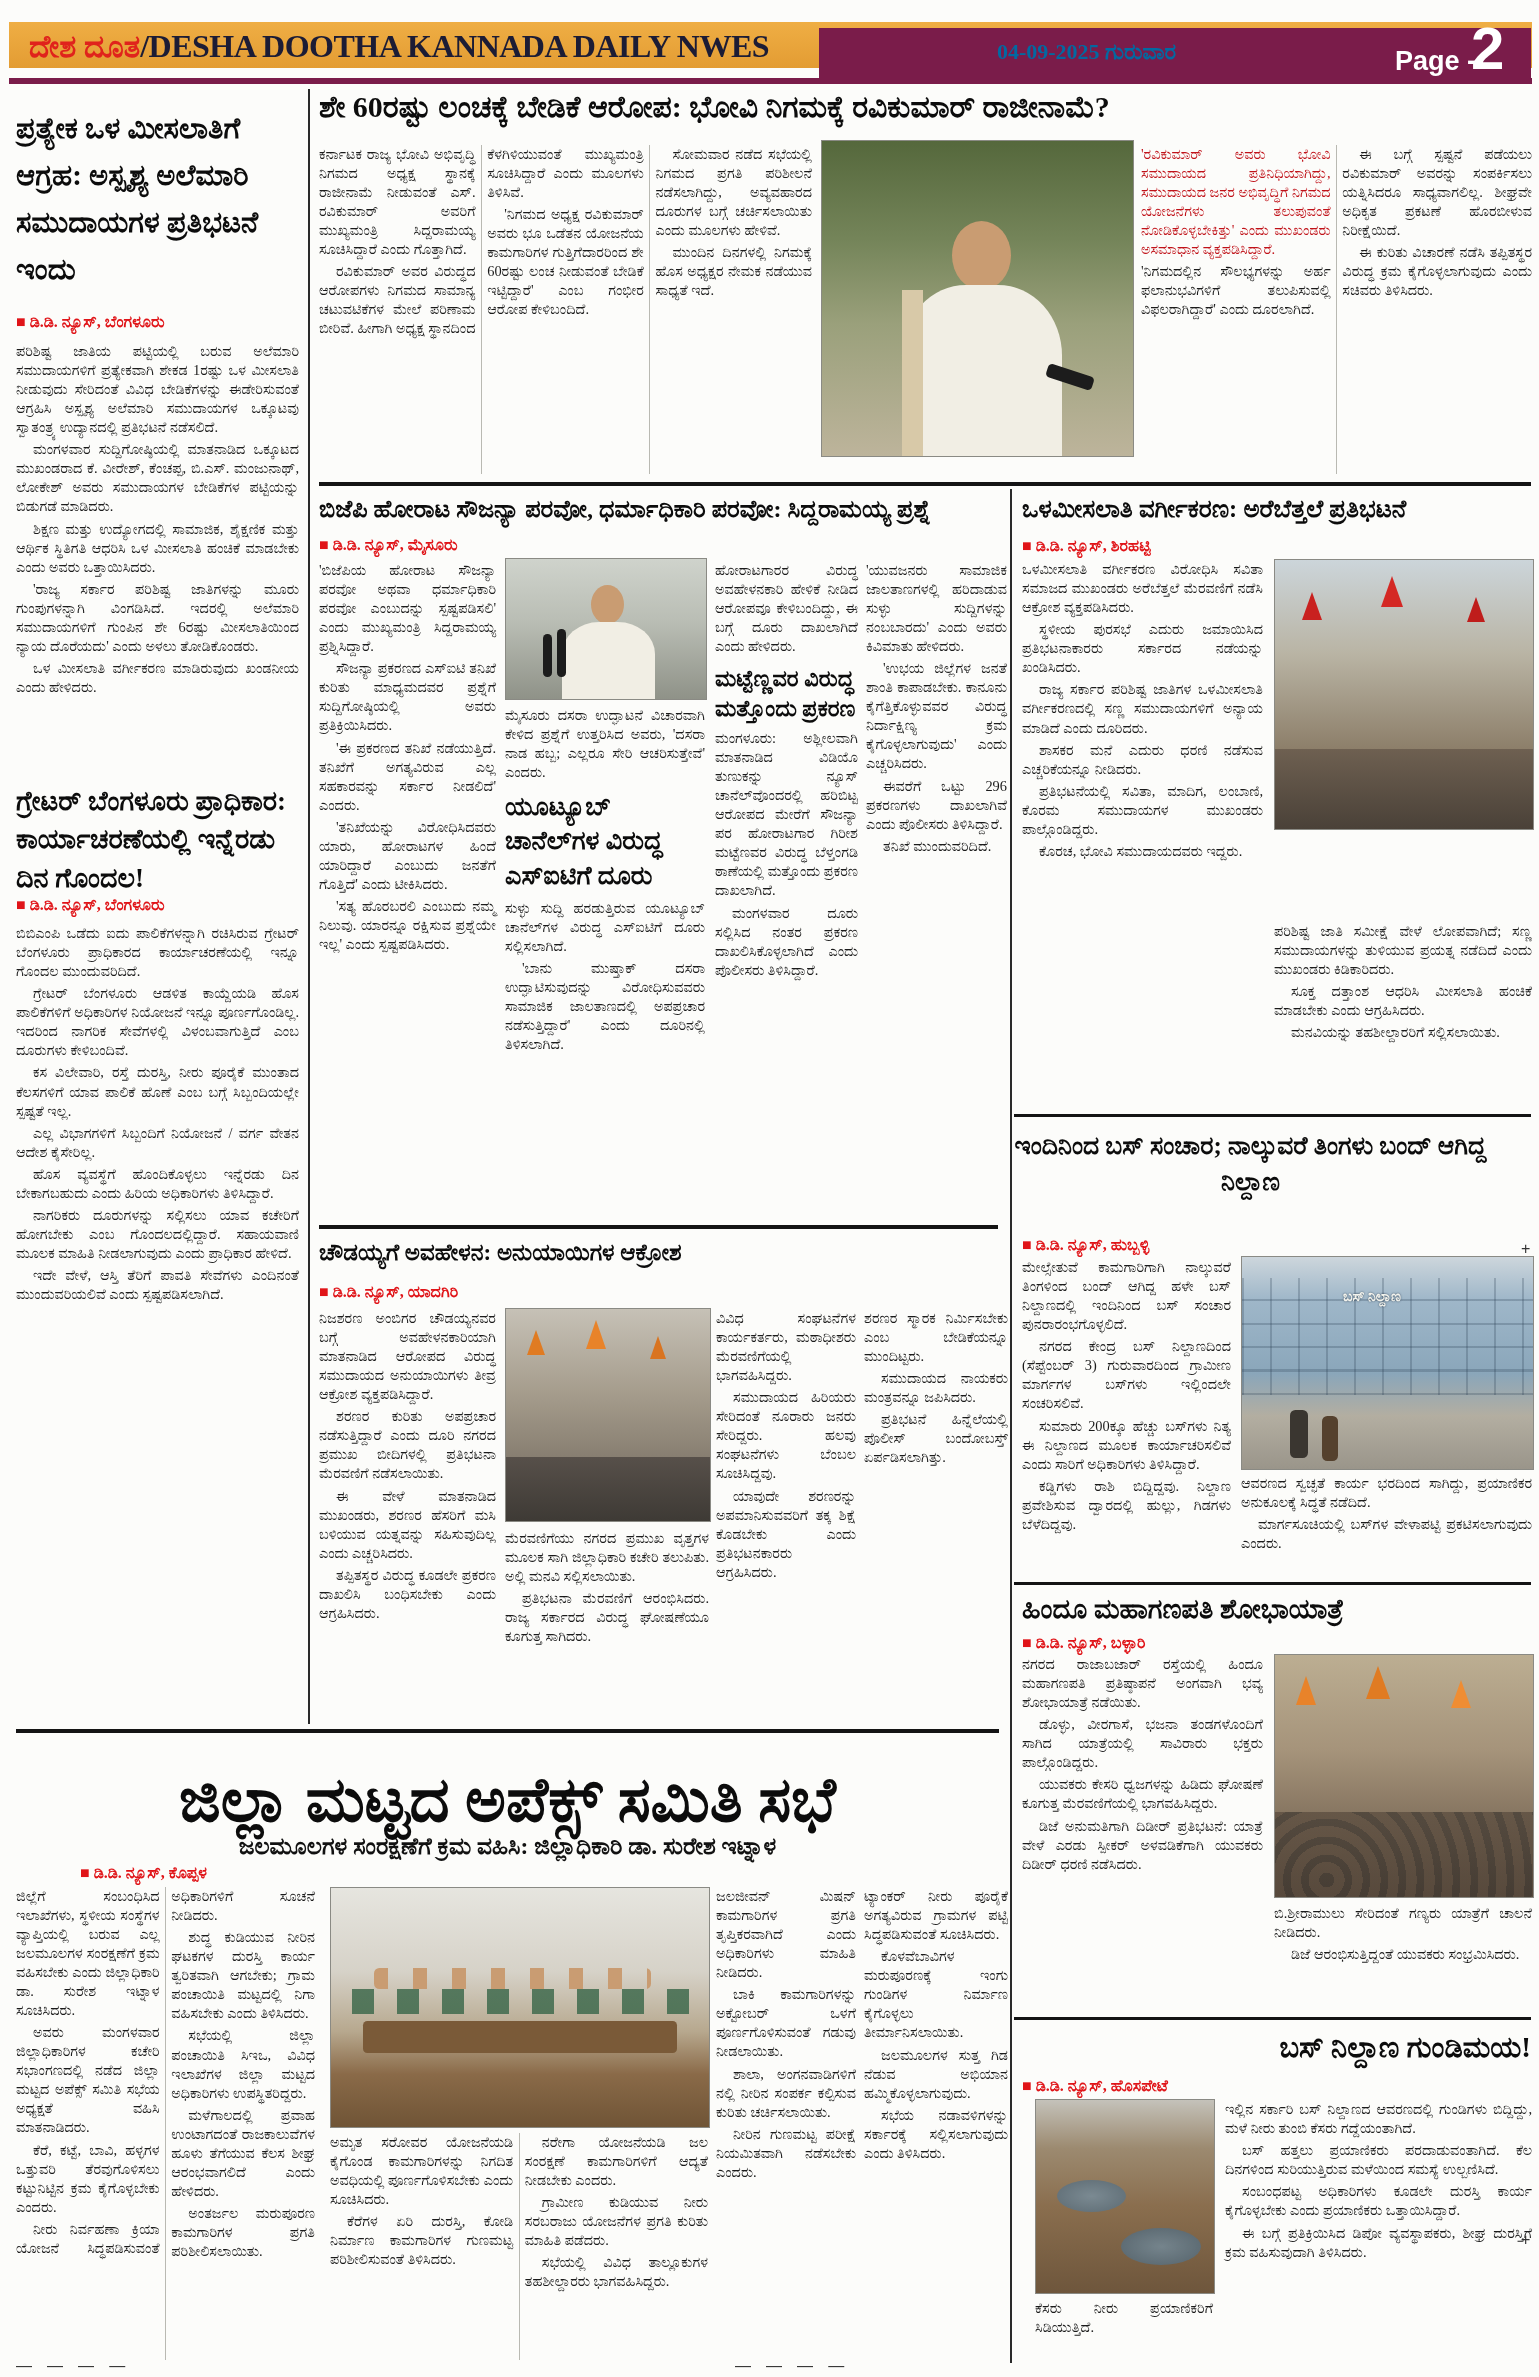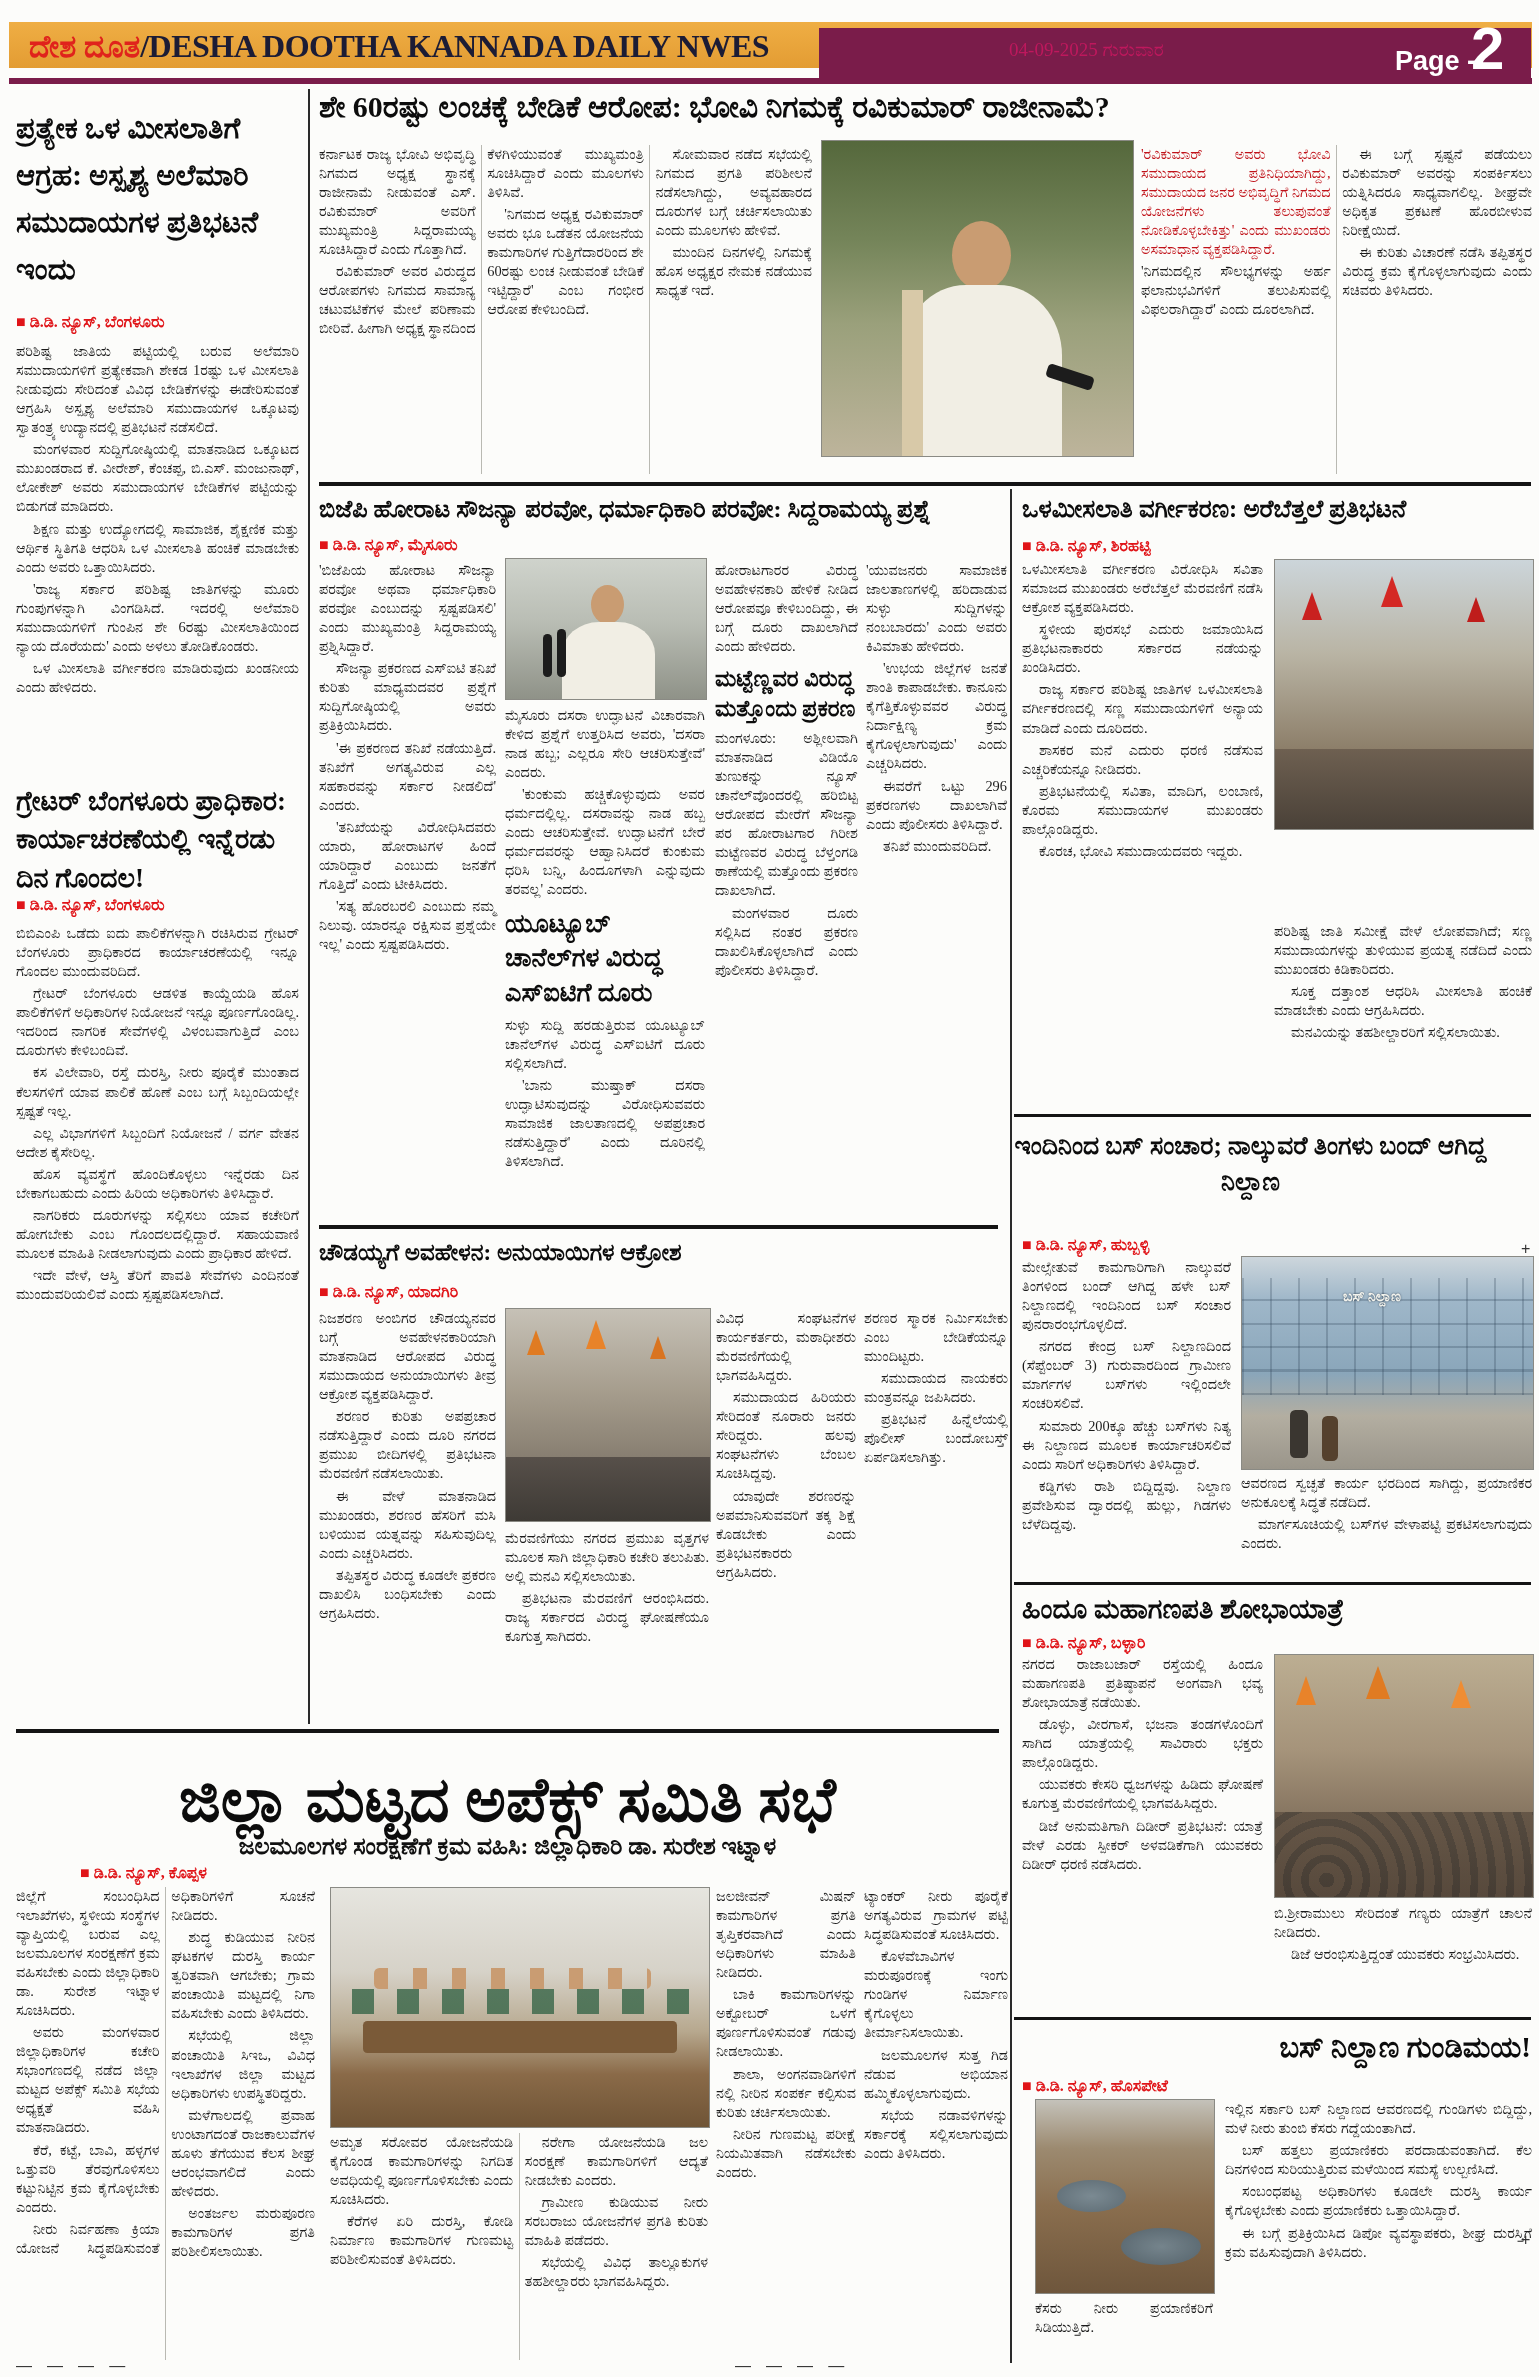--- a/index.html
+++ b/index.html
@@ -3,21 +3,21 @@
 <meta charset="utf-8">
 <style>
   html,body{margin:0;padding:0;background:#e9e9e6;}
   #page{position:relative;width:1540px;height:2377px;background:#fcfcfa;font-family:"Liberation Serif",serif;overflow:hidden;}
   .abs{position:absolute;}
   
   .gold{background:linear-gradient(180deg,#efae44,#e39c33);}
   .maroon{background:#7a1c4a;}
   .logo-kn{font-weight:bold;color:#e0231c;font-size:31px;line-height:1;}
   .logo-en{font-weight:bold;color:#1c1c35;font-size:32px;letter-spacing:-0.5px;line-height:1;}
-  .mast-date{color:#be185d;font-weight:normal;font-size:19px;}
+  .mast-date{color:#0369a1;font-weight:bold;font-size:22px;}
   .page-label{color:#fff;font-weight:bold;font-size:27px;font-family:"Liberation Sans",sans-serif;}
   .page-num{color:#fff;font-weight:bold;font-size:60px;line-height:1;font-family:"Liberation Sans",sans-serif;}
   
   .hrule{background:#141414;}
   .hrule-maroon{background:#7a1c4a;}
   .vrule{background:#2a2a2a;width:1.6px;}
   
   .headline{font-weight:bold;color:#0c0c0c;line-height:1.18;}
   .byline{color:#e01418;font-weight:bold;font-size:16px;line-height:1.1;}
   .deck{font-weight:bold;color:#111;}
@@ -119,21 +119,20 @@
       <p>'ಬಿಜೆಪಿಯ ಹೋರಾಟ ಸೌಜನ್ಯಾ ಪರವೋ ಅಥವಾ ಧರ್ಮಾಧಿಕಾರಿ ಪರವೋ ಎಂಬುದನ್ನು ಸ್ಪಷ್ಟಪಡಿಸಲಿ' ಎಂದು ಮುಖ್ಯಮಂತ್ರಿ ಸಿದ್ದರಾಮಯ್ಯ ಪ್ರಶ್ನಿಸಿದ್ದಾರೆ.</p>
       <p>ಸೌಜನ್ಯಾ ಪ್ರಕರಣದ ಎಸ್‌ಐಟಿ ತನಿಖೆ ಕುರಿತು ಮಾಧ್ಯಮದವರ ಪ್ರಶ್ನೆಗೆ ಸುದ್ದಿಗೋಷ್ಠಿಯಲ್ಲಿ ಅವರು ಪ್ರತಿಕ್ರಿಯಿಸಿದರು.</p>
       <p>'ಈ ಪ್ರಕರಣದ ತನಿಖೆ ನಡೆಯುತ್ತಿದೆ. ತನಿಖೆಗೆ ಅಗತ್ಯವಿರುವ ಎಲ್ಲ ಸಹಕಾರವನ್ನು ಸರ್ಕಾರ ನೀಡಲಿದೆ' ಎಂದರು.</p>
       <p>'ತನಿಖೆಯನ್ನು ವಿರೋಧಿಸಿದವರು ಯಾರು, ಹೋರಾಟಗಳ ಹಿಂದೆ ಯಾರಿದ್ದಾರೆ ಎಂಬುದು ಜನತೆಗೆ ಗೊತ್ತಿದೆ' ಎಂದು ಟೀಕಿಸಿದರು.</p>
       <p>'ಸತ್ಯ ಹೊರಬರಲಿ ಎಂಬುದು ನಮ್ಮ ನಿಲುವು. ಯಾರನ್ನೂ ರಕ್ಷಿಸುವ ಪ್ರಶ್ನೆಯೇ ಇಲ್ಲ' ಎಂದು ಸ್ಪಷ್ಟಪಡಿಸಿದರು.</p>
     </div>
 
   <div class="abs" style="left:505px;top:706px;width:200px;height:513px;">
     <div class="body-text">
         <p>ಮೈಸೂರು ದಸರಾ ಉದ್ಘಾಟನೆ ವಿಚಾರವಾಗಿ ಕೇಳಿದ ಪ್ರಶ್ನೆಗೆ ಉತ್ತರಿಸಿದ ಅವರು, 'ದಸರಾ ನಾಡ ಹಬ್ಬ; ಎಲ್ಲರೂ ಸೇರಿ ಆಚರಿಸುತ್ತೇವೆ' ಎಂದರು.</p>
-        <p>'ಕುಂಕುಮ ಹಚ್ಚಿಕೊಳ್ಳುವುದು ಅವರ ಧರ್ಮದಲ್ಲಿಲ್ಲ. ದಸರಾವನ್ನು ನಾಡ ಹಬ್ಬ ಎಂದು ಆಚರಿಸುತ್ತೇವೆ. ಉದ್ಘಾಟನೆಗೆ ಬೇರೆ ಧರ್ಮದವರನ್ನು ಆಹ್ವಾನಿಸಿದರೆ ಕುಂಕುಮ ಧರಿಸಿ ಬನ್ನಿ, ಹಿಂದೂಗಳಾಗಿ ಎನ್ನುವುದು ತರವಲ್ಲ' ಎಂದರು.</p>
       </div>
     <div class="subhead" style="font-size:25.6px;margin:7.5px 0 5.3px 0;">ಯೂಟ್ಯೂಬ್ ಚಾನೆಲ್‌ಗಳ ವಿರುದ್ಧ ಎಸ್‌ಐಟಿಗೆ ದೂರು</div>
     <div class="body-text">
         <p>ಸುಳ್ಳು ಸುದ್ದಿ ಹರಡುತ್ತಿರುವ ಯೂಟ್ಯೂಬ್ ಚಾನೆಲ್‌ಗಳ ವಿರುದ್ಧ ಎಸ್‌ಐಟಿಗೆ ದೂರು ಸಲ್ಲಿಸಲಾಗಿದೆ.</p>
         <p>'ಬಾನು ಮುಷ್ತಾಕ್ ದಸರಾ ಉದ್ಘಾಟಿಸುವುದನ್ನು ವಿರೋಧಿಸುವವರು ಸಾಮಾಜಿಕ ಜಾಲತಾಣದಲ್ಲಿ ಅಪಪ್ರಚಾರ ನಡೆಸುತ್ತಿದ್ದಾರೆ' ಎಂದು ದೂರಿನಲ್ಲಿ ತಿಳಿಸಲಾಗಿದೆ.</p>
       </div>
   </div>
 
   <div class="abs" style="left:715px;top:561px;width:143px;height:658px;">
     <div class="body-text">

